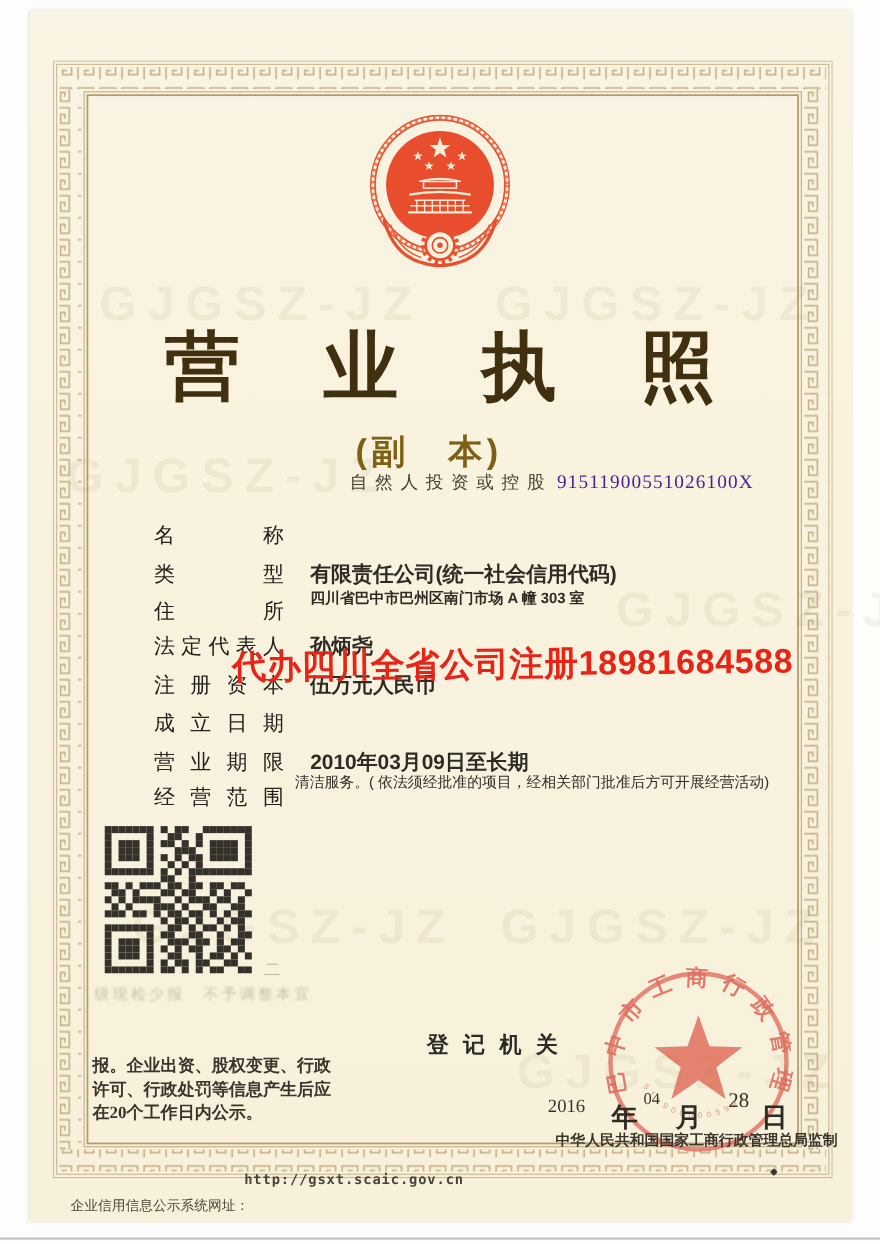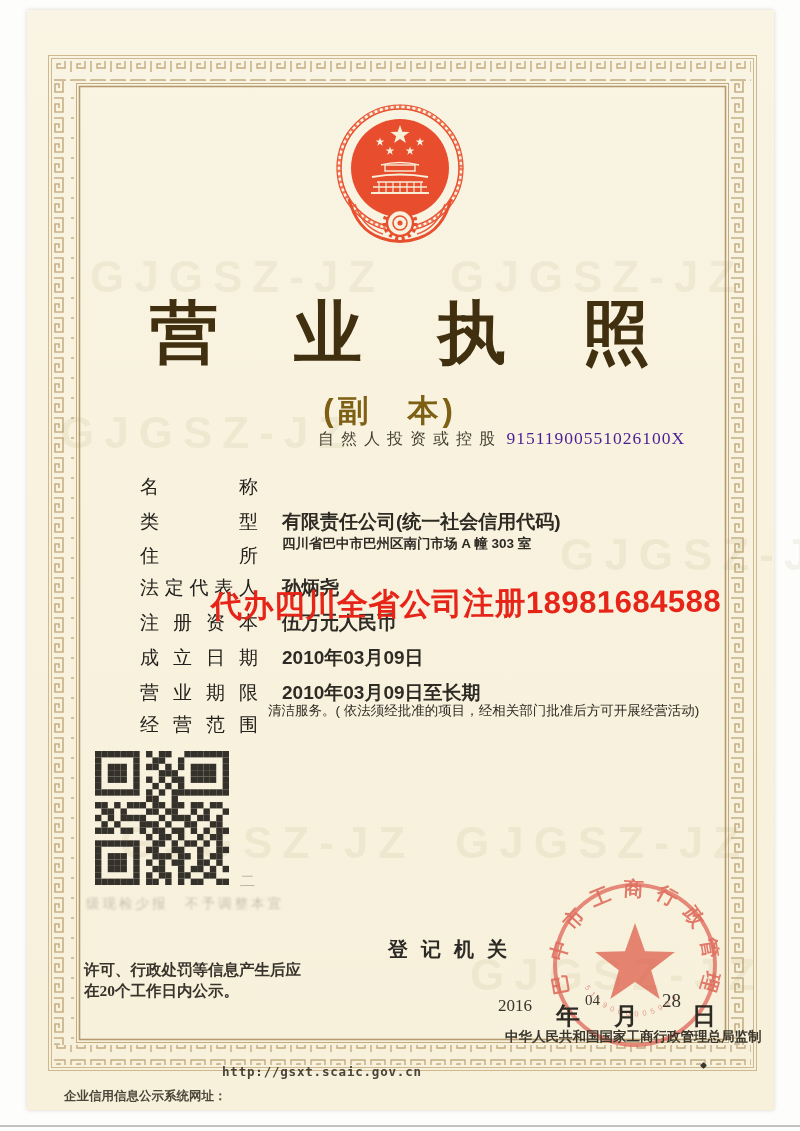--- a/index.html
+++ b/index.html
@@ -80,21 +80,21 @@
   
   .notice { position:absolute; left:84px; top:959px; width:245px;
            font-size:15.5px; line-height:21px; color:#38342c;
            font-family:"Liberation Serif", serif; font-weight:600; }
 
   
   .footer-url { position:absolute; left:222px; top:1064px; font-size:12.5px;
            font-family:"DejaVu Sans Mono", monospace; color:#49443a; letter-spacing:.8px;
            font-weight:bold; z-index:4; }
   .footer-left { position:absolute; left:64px; top:1088px; font-size:12.5px;
-           color:#4c463a; font-family:"Liberation Serif", serif;font-weight:bold; }
+           color:#4c463a; font-family:"Liberation Serif", serif; }
   .footer-right { position:absolute; left:505px; top:1028px; font-size:13.5px;
            color:#3a352b; font-family:"Liberation Serif", serif; font-weight:600; }
 
   .speck { position:absolute; left:701px; top:1063px; width:5px; height:5px;
            background:#3c3830; border-radius:1px; transform:rotate(45deg); }
 </style>
 </head>
 <body>
 
 <div class="sheet">
@@ -217,21 +217,20 @@
       </div>
     <div class="fvalue">伍万元人民币</div>
   </div>
   <div class="frow row-estdate">
     <div class="flabel jchars">
         <span>成</span>
         <span>立</span>
         <span>日</span>
         <span>期</span>
       </div>
-    <div class="fvalue">2010年03月09日</div>
   </div>
   <div class="frow row-term">
     <div class="flabel jchars">
         <span>营</span>
         <span>业</span>
         <span>期</span>
         <span>限</span>
       </div>
     <div class="fvalue">2010年03月09日至长期</div>
   </div>
@@ -516,20 +515,21 @@
   </svg>
 
   <div class="date-part d-year">2016</div>
   <div class="date-part d-yunit">年</div>
   <div class="date-part d-month">04</div>
   <div class="date-part d-munit">月</div>
   <div class="date-part d-day">28</div>
   <div class="date-part d-dunit">日</div>
 
   <div class="notice">
+    <div>报。企业出资、股权变更、行政</div>
     <div>许可、行政处罚等信息产生后应</div>
     <div>在20个工作日内公示。</div>
   </div>
 
   <div class="footer-url">http://gsxt.scaic.gov.cn</div>
   <div class="footer-left">企业信用信息公示系统网址：</div>
   <div class="footer-right">中华人民共和国国家工商行政管理总局监制</div>
 
   <div class="speck"></div>
   <div class="scan-bottom-line"></div>

